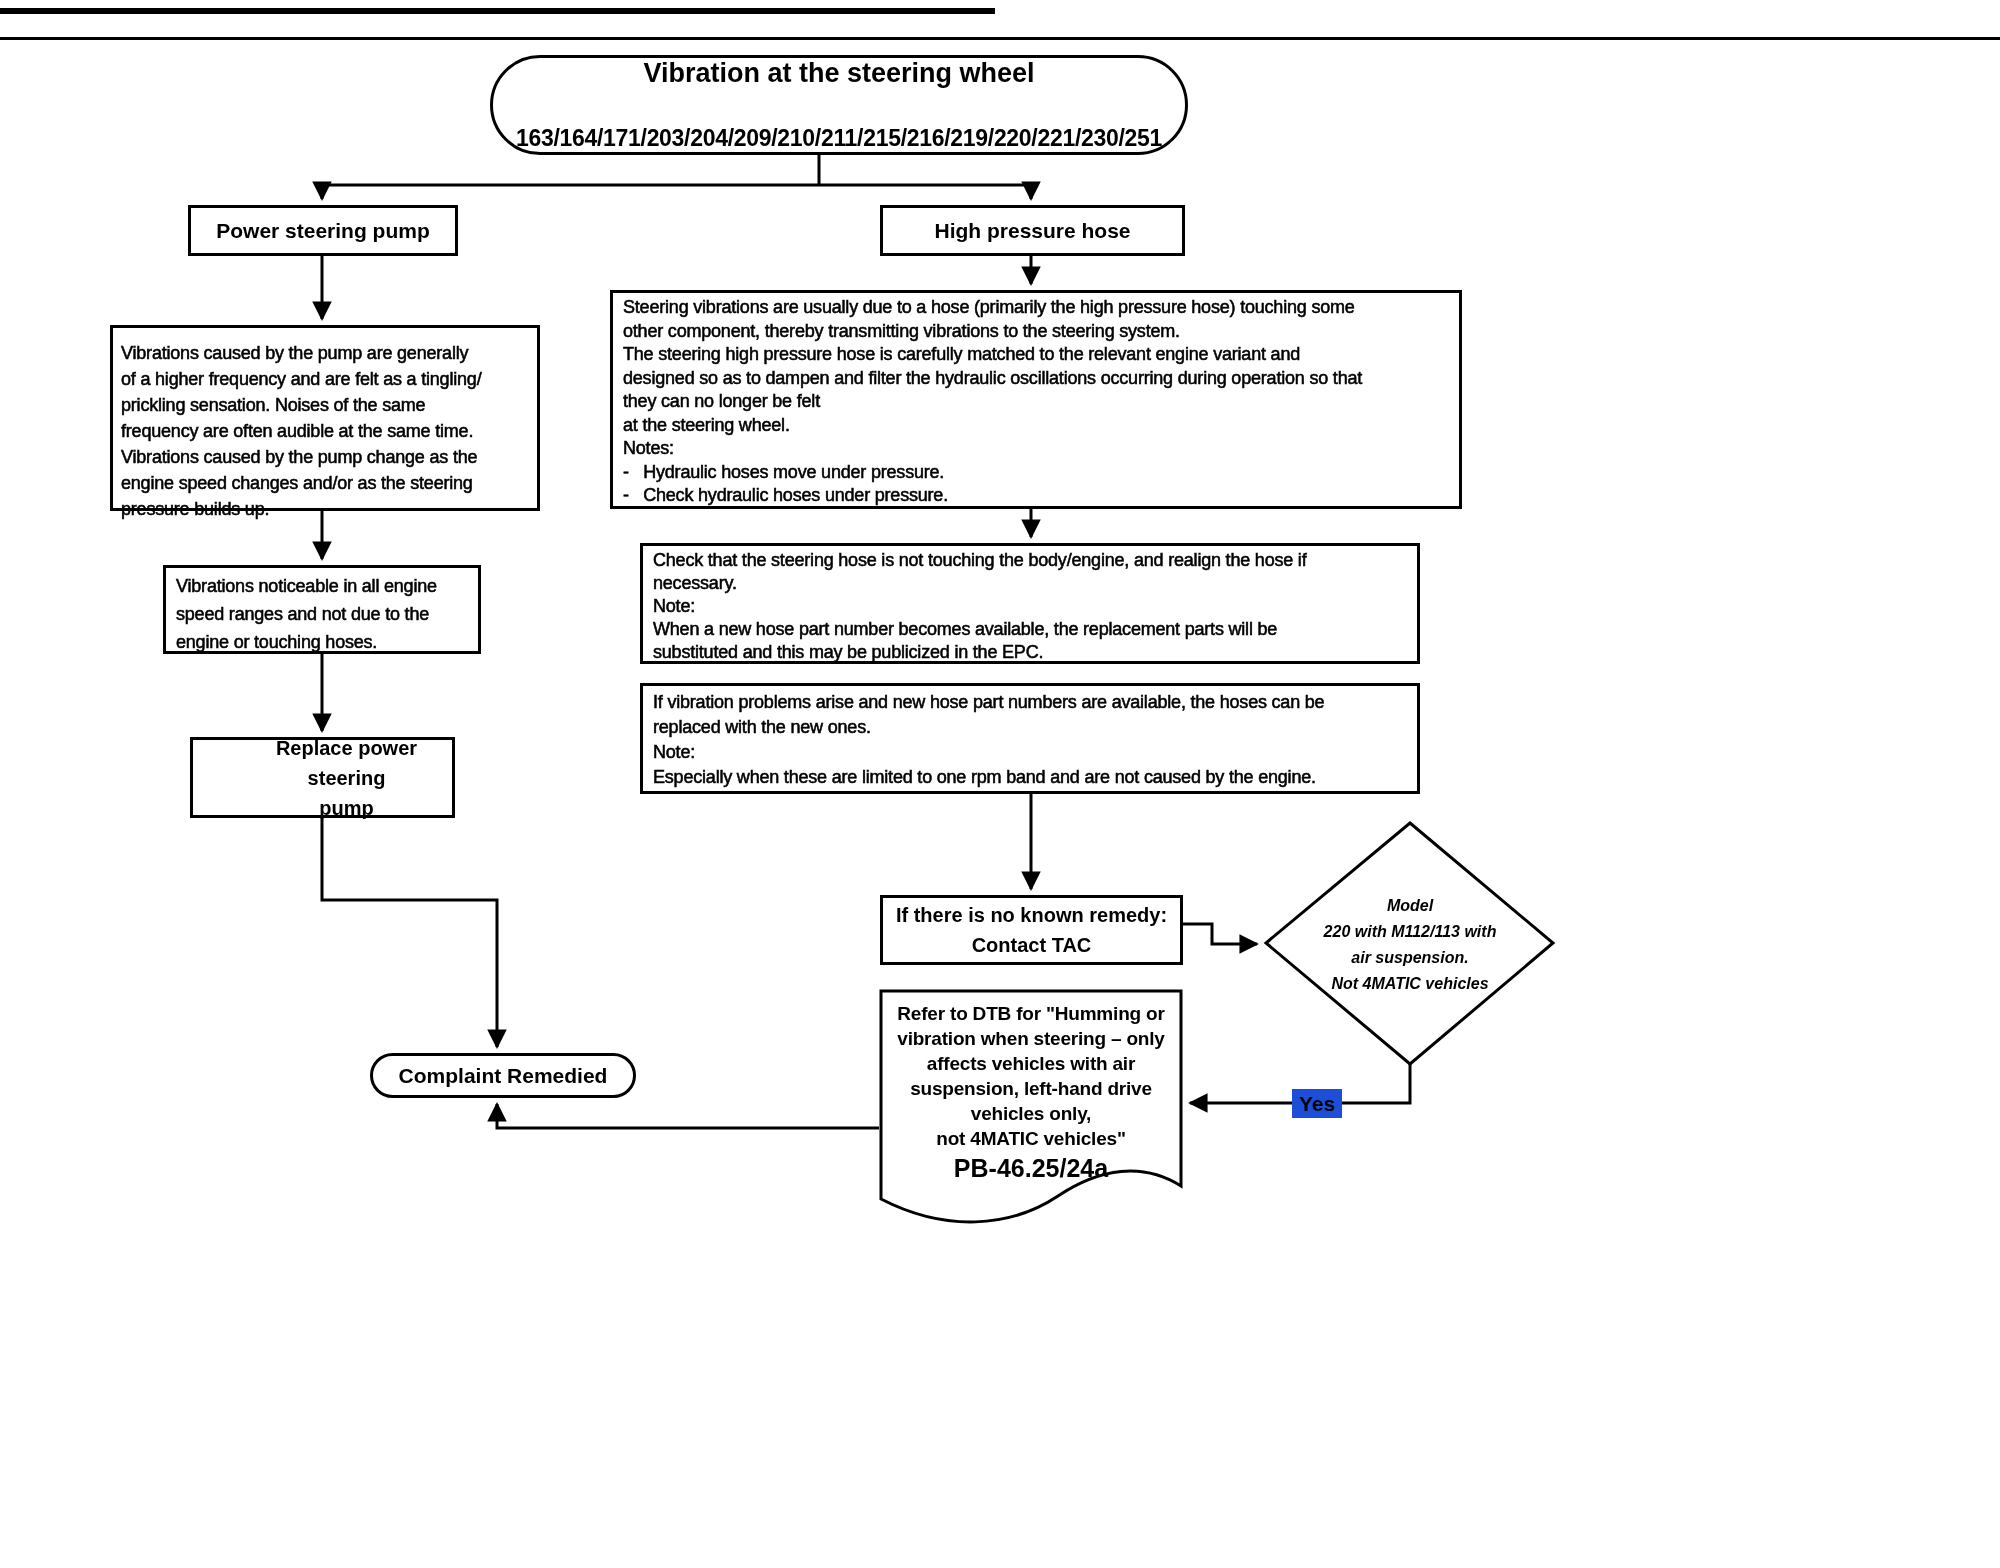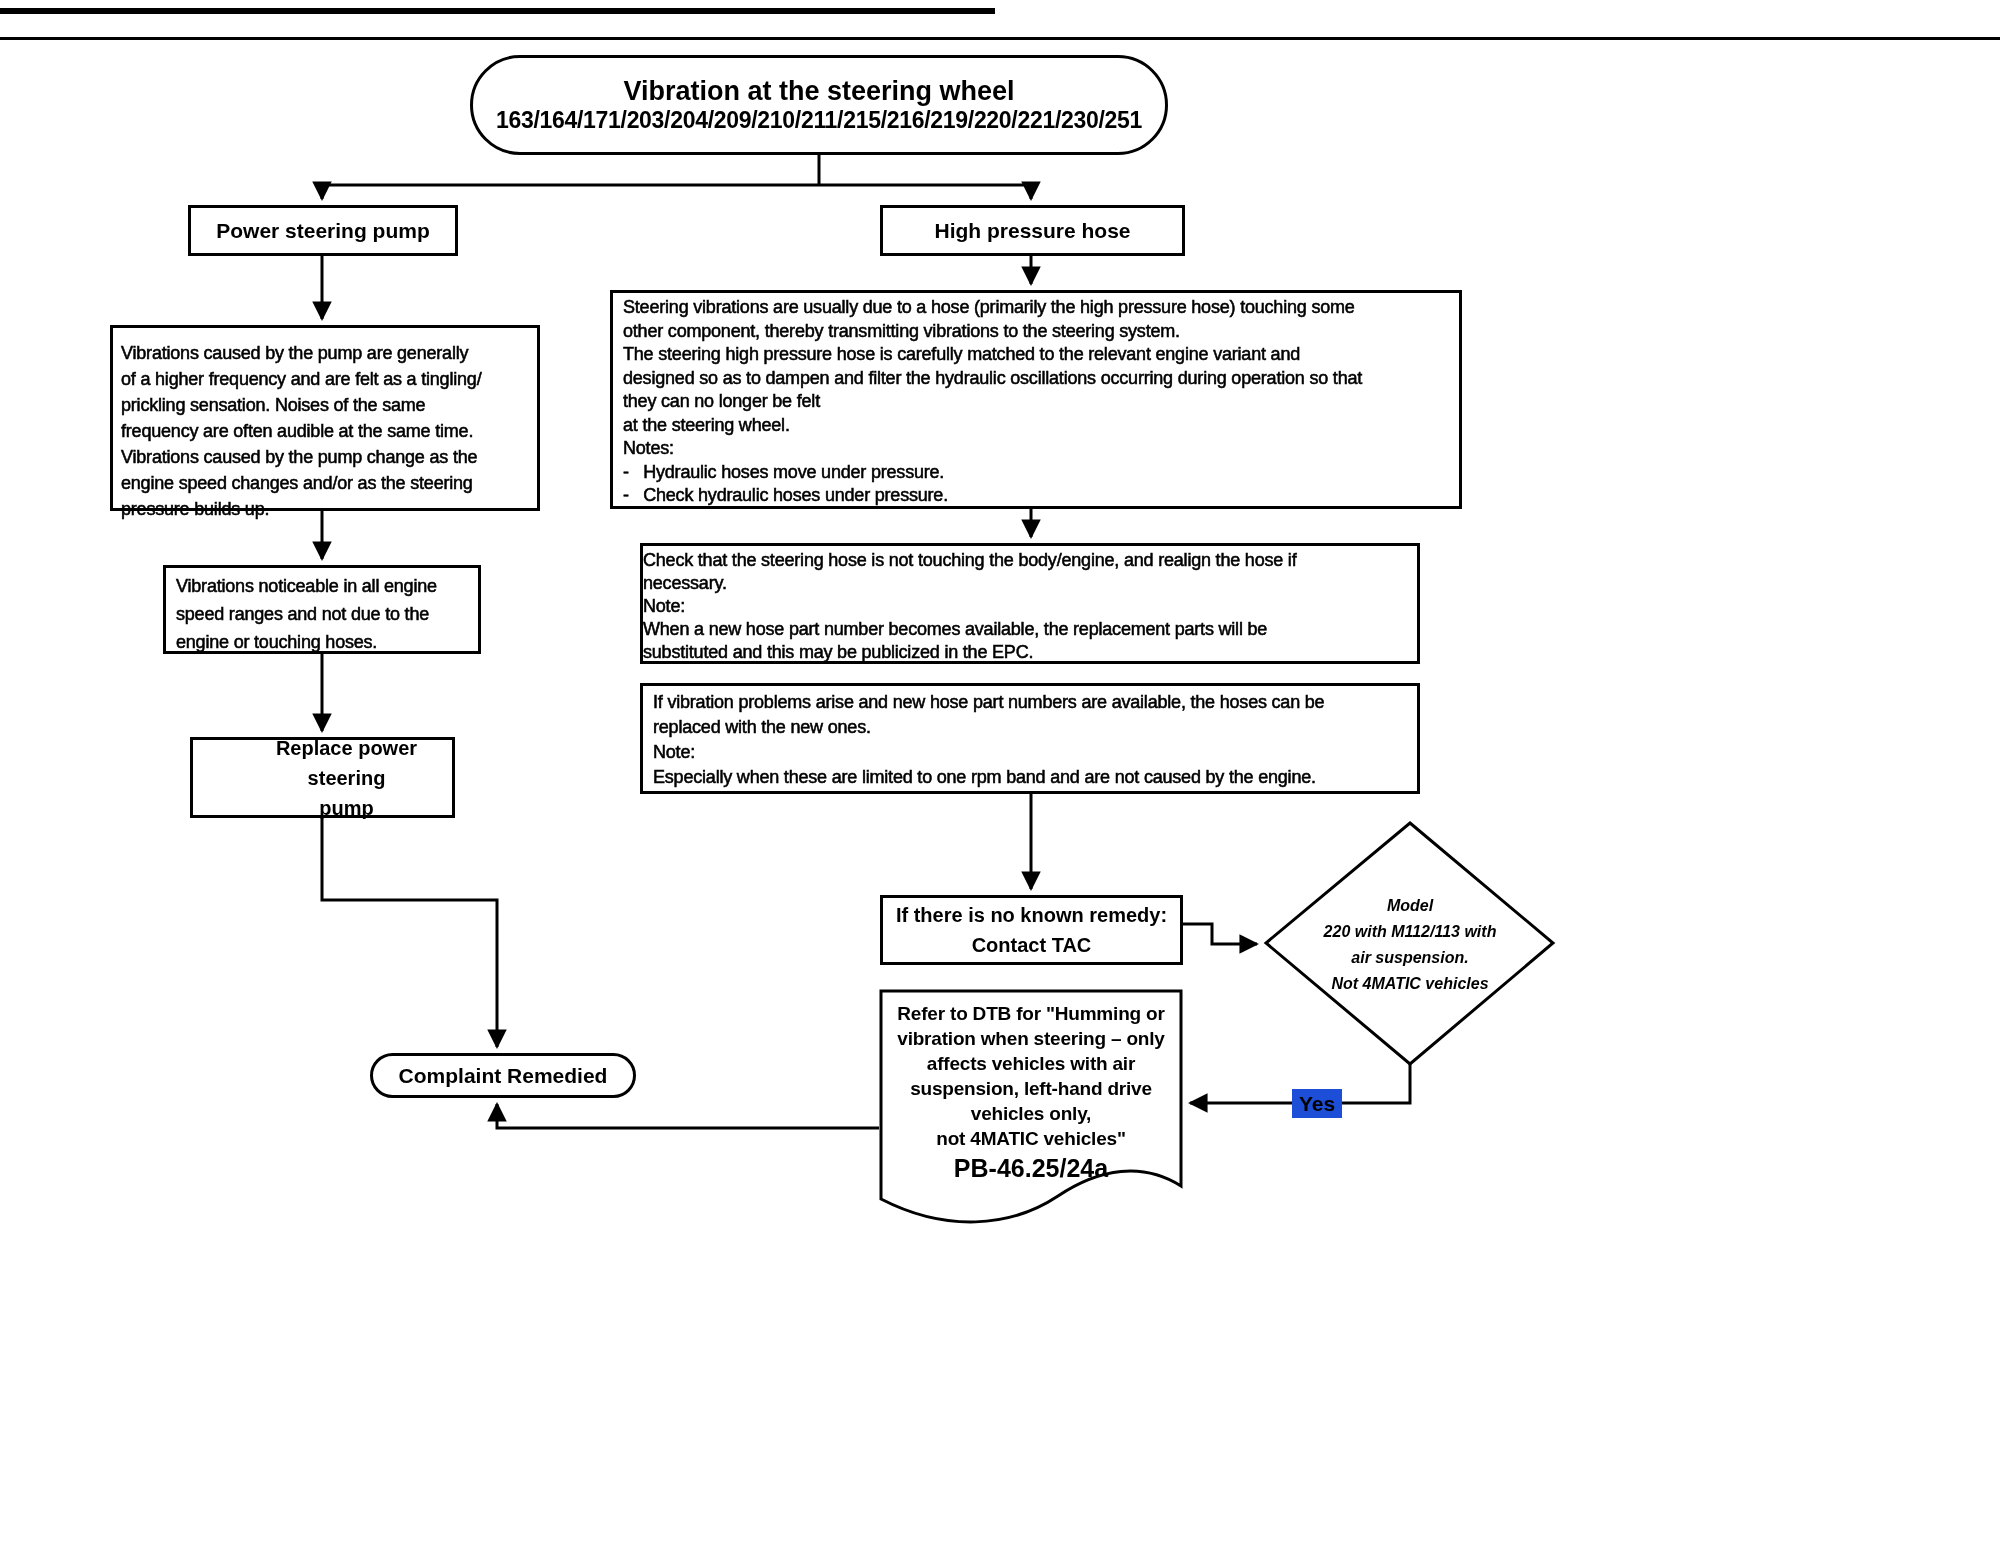--- a/index.html
+++ b/index.html
@@ -62,21 +62,21 @@
     <path class="wire arrow" d="M1031,794 V889"></path>
     <path class="wire arrow" d="M1183,924 H1212 V944 H1257"></path>
     <path class="wire arrow" d="M1410,1064 V1103 H1190"></path>
     <path class="wire arrow" d="M879,1128 H497 V1104"></path>
 
     <polygon class="shape" points="1410,823 1553,943 1410,1064 1266,943"></polygon>
 
     <path class="shape" d="M881,991 H1181 V1186 C1143,1162 1100,1168 1058,1196 C1010,1228 945,1232 881,1199 Z"></path>
   </svg>
 
-  <div class="node stadium center col" style="left:470px; top:55px; width:698px; height:100px;">
+  <div class="node stadium center col" style="left:490px; top:55px; width:698px; height:100px;justify-content:space-between;">
     <div class="title1">Vibration at the steering wheel</div>
     <div class="title2">163/164/171/203/204/209/210/211/215/216/219/220/221/230/251</div>
   </div>
 
   <div class="node center head-text" style="left:188px; top:205px; width:270px; height:51px;">Power steering pump</div>
 
   <div class="node center head-text" style="left:880px; top:205px; width:305px; height:51px;">High pressure hose</div>
 
   <div class="node body-text" style="left:110px; top:325px; width:430px; height:186px; padding:12px 8px; line-height:26px;">Vibrations caused by the pump are generally
 of a higher frequency and are felt as a tingling/
@@ -96,21 +96,21 @@
   <div class="node body-text" style="left:610px; top:290px; width:852px; height:219px; padding:3px 10px; line-height:23.5px;">Steering vibrations are usually due to a hose (primarily the high pressure hose) touching some
 other component, thereby transmitting vibrations to the steering system.
 The steering high pressure hose is carefully matched to the relevant engine variant and
 designed so as to dampen and filter the hydraulic oscillations occurring during operation so that
 they can no longer be felt
 at the steering wheel.
 Notes:
 -   Hydraulic hoses move under pressure.
 -   Check hydraulic hoses under pressure.</div>
 
-  <div class="node body-text" style="left:640px; top:543px; width:780px; height:121px; padding:3px 0; line-height:23px;">Check that the steering hose is not touching the body/engine, and realign the hose if
+  <div class="node body-text" style="left:640px; top:543px; width:780px; height:121px; padding:3px 10px; line-height:23px;">Check that the steering hose is not touching the body/engine, and realign the hose if
 necessary.
 Note:
 When a new hose part number becomes available, the replacement parts will be
 substituted and this may be publicized in the EPC.</div>
 
   <div class="node body-text" style="left:640px; top:683px; width:780px; height:111px; padding:4px 10px; line-height:25px;">If vibration problems arise and new hose part numbers are available, the hoses can be
 replaced with the new ones.
 Note:
 Especially when these are limited to one rpm band and are not caused by the engine.</div>
 

